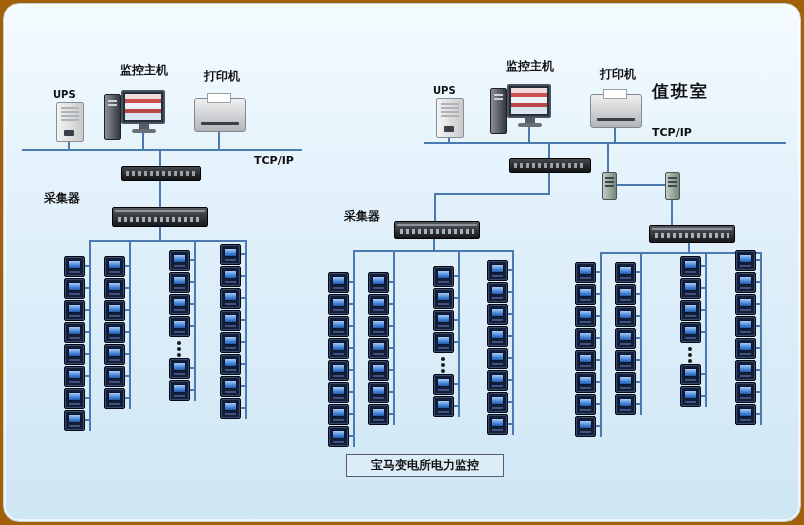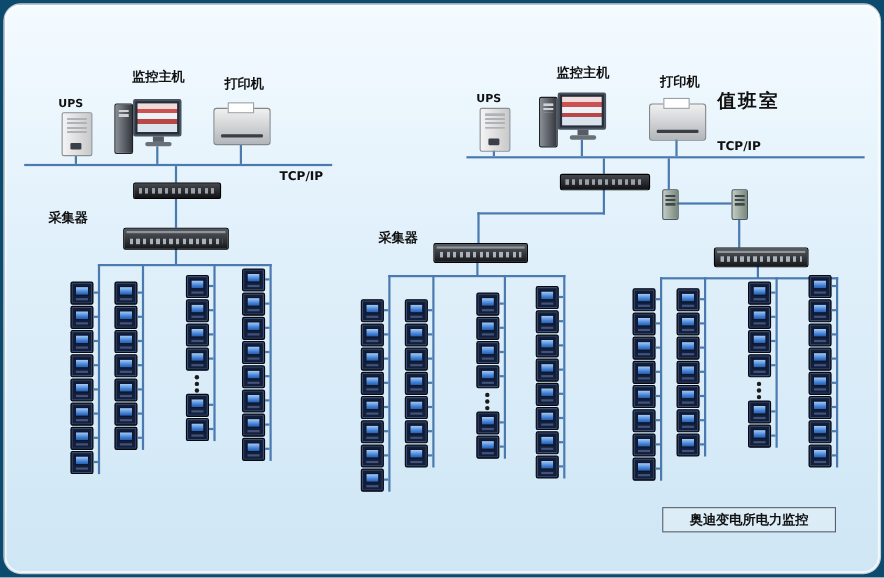--- a/index.html
+++ b/index.html
@@ -1,16 +1,16 @@
 <!DOCTYPE html>
 <html style="--line: #4a7ab0; --meter-screen: #3f7fd9;"><head>
 <meta charset="utf-8">
 <style>
   html,body{margin:0;padding:0;background:#ffffff;}
-  .page{position:relative;width:804px;height:525px;background:#0c4a6e;overflow:hidden;
+  .page{position:relative;width:804px;height:525px;background:#a16207;overflow:hidden;
         font-family:"DejaVu Sans","Liberation Sans",sans-serif;}
   .panel{position:absolute;left:3px;top:3px;right:3px;bottom:3px;border-radius:16px;
          border:1px solid #c6cdd3;
          background:linear-gradient(180deg,#f4fbff 0%,#e2f1fb 38%,#cfe6f5 100%);
          box-shadow:inset 0 0 0 2px rgba(255,255,255,.65);}
   .line{position:absolute;background:var(--line,#4a7ab0);}
   .stub{position:absolute;background:var(--line,#4a7ab0);height:2px;width:4px;}
 
   .lbl{position:absolute;color:#101010;font-weight:bold;font-size:12px;white-space:nowrap;}
   .s10{font-size:10px;} .s11{font-size:11px;} .s17{font-size:17px;letter-spacing:2px;}
@@ -142,21 +142,21 @@
     <div class="lbl s11" style="left:250px;top:150px">TCP/IP</div>
     <div class="lbl" style="left:40px;top:186px">采集器</div>
 
     <div class="lbl" style="left:502px;top:54px">监控主机</div>
     <div class="lbl" style="left:596px;top:62px">打印机</div>
     <div class="lbl s10" style="left:429px;top:81px">UPS</div>
     <div class="lbl s17" style="left:648px;top:76px">值班室</div>
     <div class="lbl s11" style="left:648px;top:122px">TCP/IP</div>
     <div class="lbl" style="left:340px;top:204px">采集器</div>
 
-    <div class="caption" style="left:598px;top:457px;width:150px">奥迪变电所电力监控</div>
+    <div class="caption" style="left:342px;top:450px;width:150px">宝马变电所电力监控</div>
 
   <div class="meter" style="left: 60px; top: 252px;"></div>
       <div class="stub" style="left: 81px; top: 261px;"></div>
       <div class="meter" style="left: 60px; top: 274px;"></div>
       <div class="stub" style="left: 81px; top: 283px;"></div>
       <div class="meter" style="left: 60px; top: 296px;"></div>
       <div class="stub" style="left: 81px; top: 305px;"></div>
       <div class="meter" style="left: 60px; top: 318px;"></div>
       <div class="stub" style="left: 81px; top: 327px;"></div>
       <div class="meter" style="left: 60px; top: 340px;"></div>

